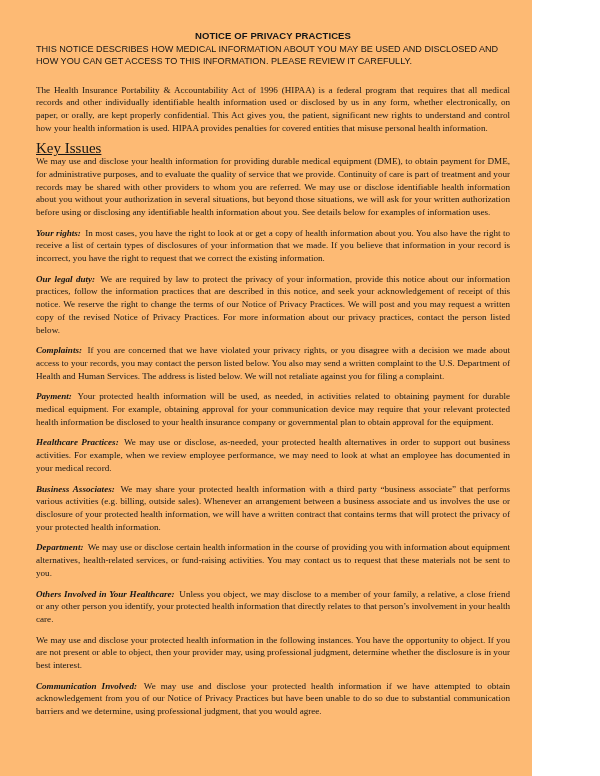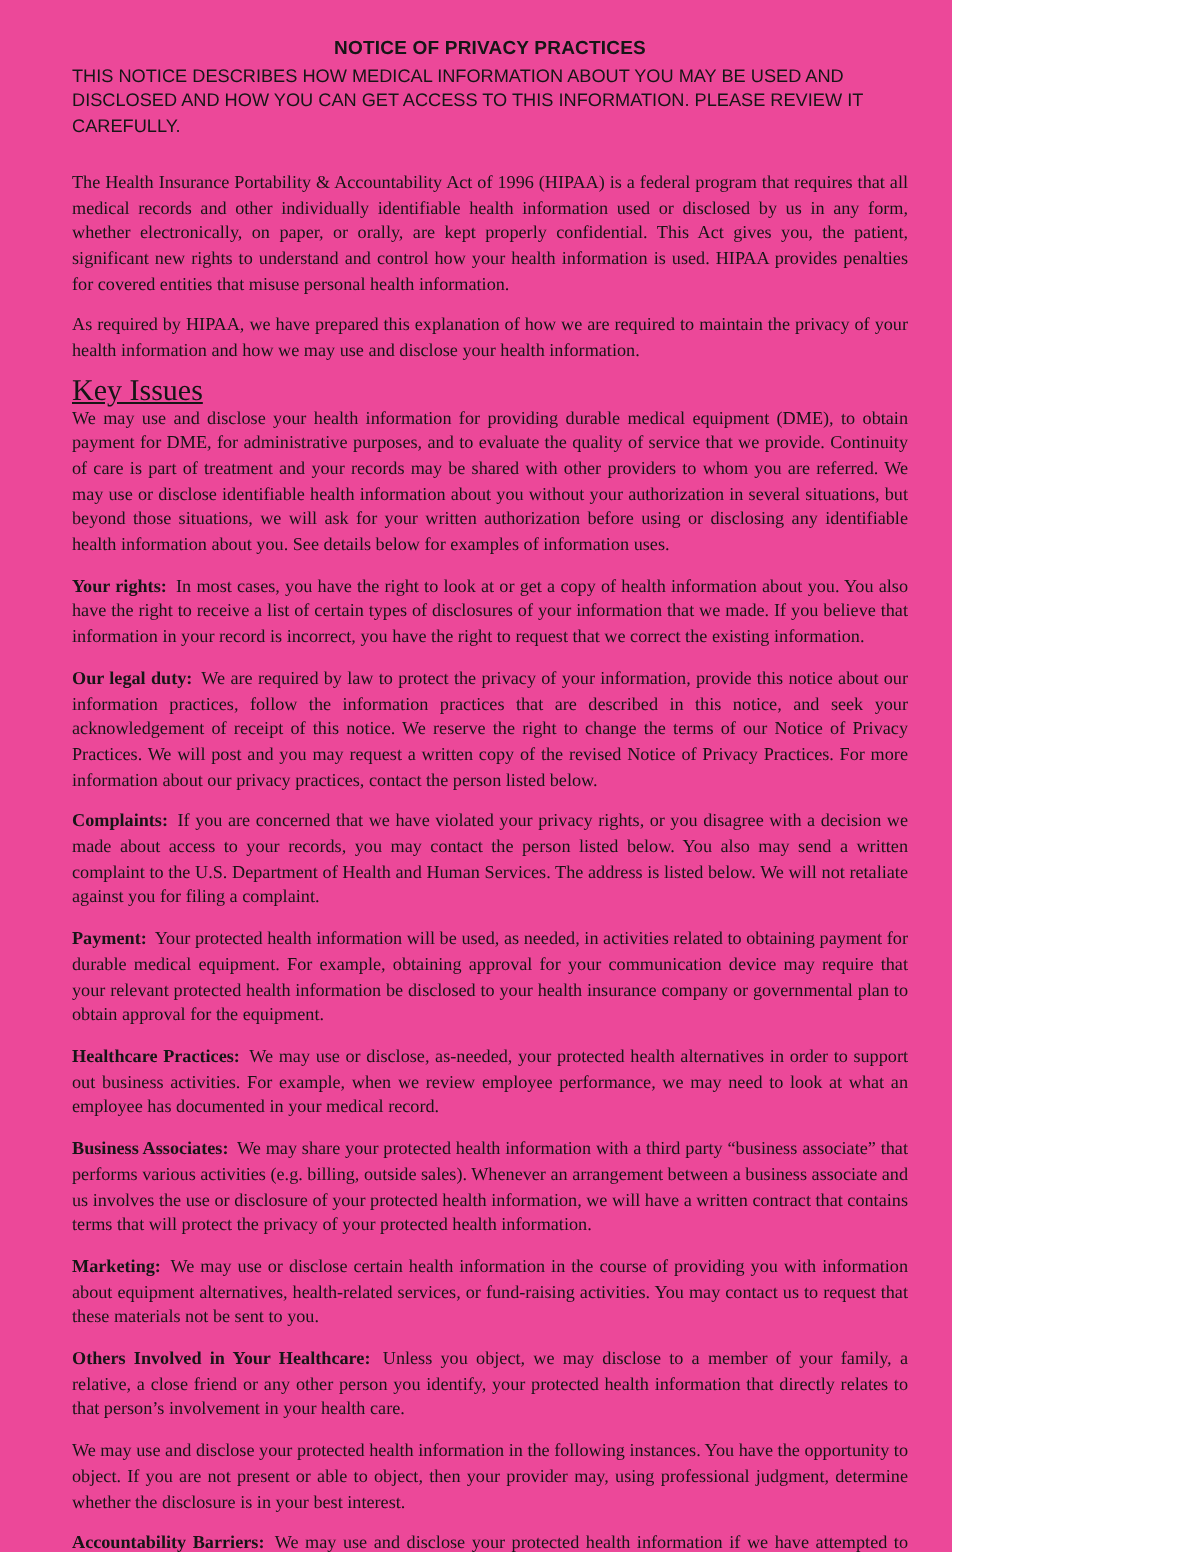--- a/index.html
+++ b/index.html
@@ -4,24 +4,24 @@
 <style>
   * { margin: 0; padding: 0; box-sizing: border-box; }
   html, body { background: #ffffff; }
   body {
     width: 600px;
     height: 776px;
     font-family: "Liberation Serif", serif;
     color: #161616;
   }
   .page {
-    width: 476px;
+    width: 532px;
     height: 776px;
-    background: #ec4899;
-    padding: 19px 22px 0 36px;
+    background: #fdba74;
+    padding: 30px 22px 0 36px;
     overflow: hidden;
   }
   .title {
     font-family: "Liberation Sans", sans-serif;
     font-size: 9.5px;
     font-weight: bold;
     text-align: center;
     line-height: 12px;
     letter-spacing: 0.1px;
   }
@@ -42,49 +42,49 @@
   .uheading {
     font-size: 15px;
     line-height: 12.7px;
     font-weight: normal;
     text-decoration: underline;
     margin: 0;
   }
   .lbl {
     font-weight: bold;
     margin-right: 2px;
+    font-style: italic;
   }
 </style>
 </head>
 <body>
 
 <div class="page">
 
   <h1 class="title">NOTICE OF PRIVACY PRACTICES</h1>
   <p class="subtitle">THIS NOTICE DESCRIBES HOW MEDICAL INFORMATION ABOUT YOU MAY BE USED AND DISCLOSED AND HOW YOU CAN GET ACCESS TO THIS INFORMATION.  PLEASE REVIEW IT CAREFULLY.</p>
 
   <p class="para">The Health Insurance Portability &amp; Accountability Act of 1996 (HIPAA) is a federal program that requires that all medical records and other individually identifiable health information used or disclosed by us in any form, whether electronically, on paper, or orally, are kept properly confidential.  This Act gives you, the patient, significant new rights to understand and control how your health information is used.  HIPAA provides penalties for covered entities that misuse personal health information.</p>
-  <p class="para">As required by HIPAA, we have prepared this explanation of how we are required to maintain the privacy of your health information and how we may use and disclose your health information.</p>
 
   <h2 class="uheading">Key Issues</h2>
   <p class="para">We may use and disclose your health information for providing durable medical equipment (DME), to obtain payment for DME, for administrative purposes, and to evaluate the quality of service that we provide.  Continuity of care is part of treatment and your records may be shared with other providers to whom you are referred.  We may use or disclose identifiable health information about you without your authorization in several situations, but beyond those situations, we will ask for your written authorization before using or disclosing any identifiable health information about you.  See details below for examples of information uses.</p>
 
   <p class="para"><b class="lbl">Your rights:</b> <span>In most cases, you have the right to look at or get a copy of health information about you.  You also have the right to receive a list of certain types of disclosures of your information that we made.  If you believe that information in your record is incorrect, you have the right to request that we correct the existing information.</span></p>
 
   <p class="para"><b class="lbl">Our legal duty:</b> <span>We are required by law to protect the privacy of your information, provide this notice about our information practices, follow the information practices that are described in this notice, and seek your acknowledgement of receipt of this notice.  We reserve the right to change the terms of our Notice of Privacy Practices.  We will post and you may request a written copy of the revised Notice of Privacy Practices.  For more information about our privacy practices, contact the person listed below.</span></p>
 
   <p class="para"><b class="lbl">Complaints:</b> <span>If you are concerned that we have violated your privacy rights, or you disagree with a decision we made about access to your records, you may contact the person listed below.  You also may send a written complaint to the U.S. Department of Health and Human Services.  The address is listed below.  We will not retaliate against you for filing a complaint.</span></p>
 
   <p class="para"><b class="lbl">Payment:</b> <span>Your protected health information will be used, as needed, in activities related to obtaining payment for durable medical equipment.  For example, obtaining approval for your communication device may require that your relevant protected health information be disclosed to your health insurance company or governmental plan to obtain approval for the equipment.</span></p>
 
   <p class="para"><b class="lbl">Healthcare Practices:</b> <span>We may use or disclose, as-needed, your protected health alternatives in order to support out business activities.  For example, when we review employee performance, we may need to look at what an employee has documented in your medical record.</span></p>
 
   <p class="para"><b class="lbl">Business Associates:</b> <span>We may share your protected health information with a third party “business associate” that performs various activities (e.g. billing, outside sales).  Whenever an arrangement between a business associate and us involves the use or disclosure of your protected health information, we will have a written contract that contains terms that will protect the privacy of your protected health information.</span></p>
 
-  <p class="para"><b class="lbl">Marketing:</b> <span>We may use or disclose certain health information in the course of providing you with information about equipment alternatives, health-related services, or fund-raising activities.  You may contact us to request that these materials not be sent to you.</span></p>
+  <p class="para"><b class="lbl">Department:</b> <span>We may use or disclose certain health information in the course of providing you with information about equipment alternatives, health-related services, or fund-raising activities.  You may contact us to request that these materials not be sent to you.</span></p>
 
   <p class="para"><b class="lbl">Others Involved in Your Healthcare:</b> <span>Unless you object, we may disclose to a member of your family, a relative, a close friend or any other person you identify, your protected health information that directly relates to that person’s involvement in your health care.</span></p>
 
   <p class="para">We may use and disclose your protected health information in the following instances.  You have the opportunity to object.  If you are not present or able to object, then your provider may, using professional judgment, determine whether the disclosure is in your best interest.</p>
 
-  <p class="para"><b class="lbl">Accountability Barriers:</b> <span>We may use and disclose your protected health information if we have attempted to obtain acknowledgement from you of our Notice of Privacy Practices but have been unable to do so due to substantial communication barriers and we determine, using professional judgment, that you would agree.</span></p>
+  <p class="para"><b class="lbl">Communication Involved:</b> <span>We may use and disclose your protected health information if we have attempted to obtain acknowledgement from you of our Notice of Privacy Practices but have been unable to do so due to substantial communication barriers and we determine, using professional judgment, that you would agree.</span></p>
 
 </div>
 
 </body></html>

